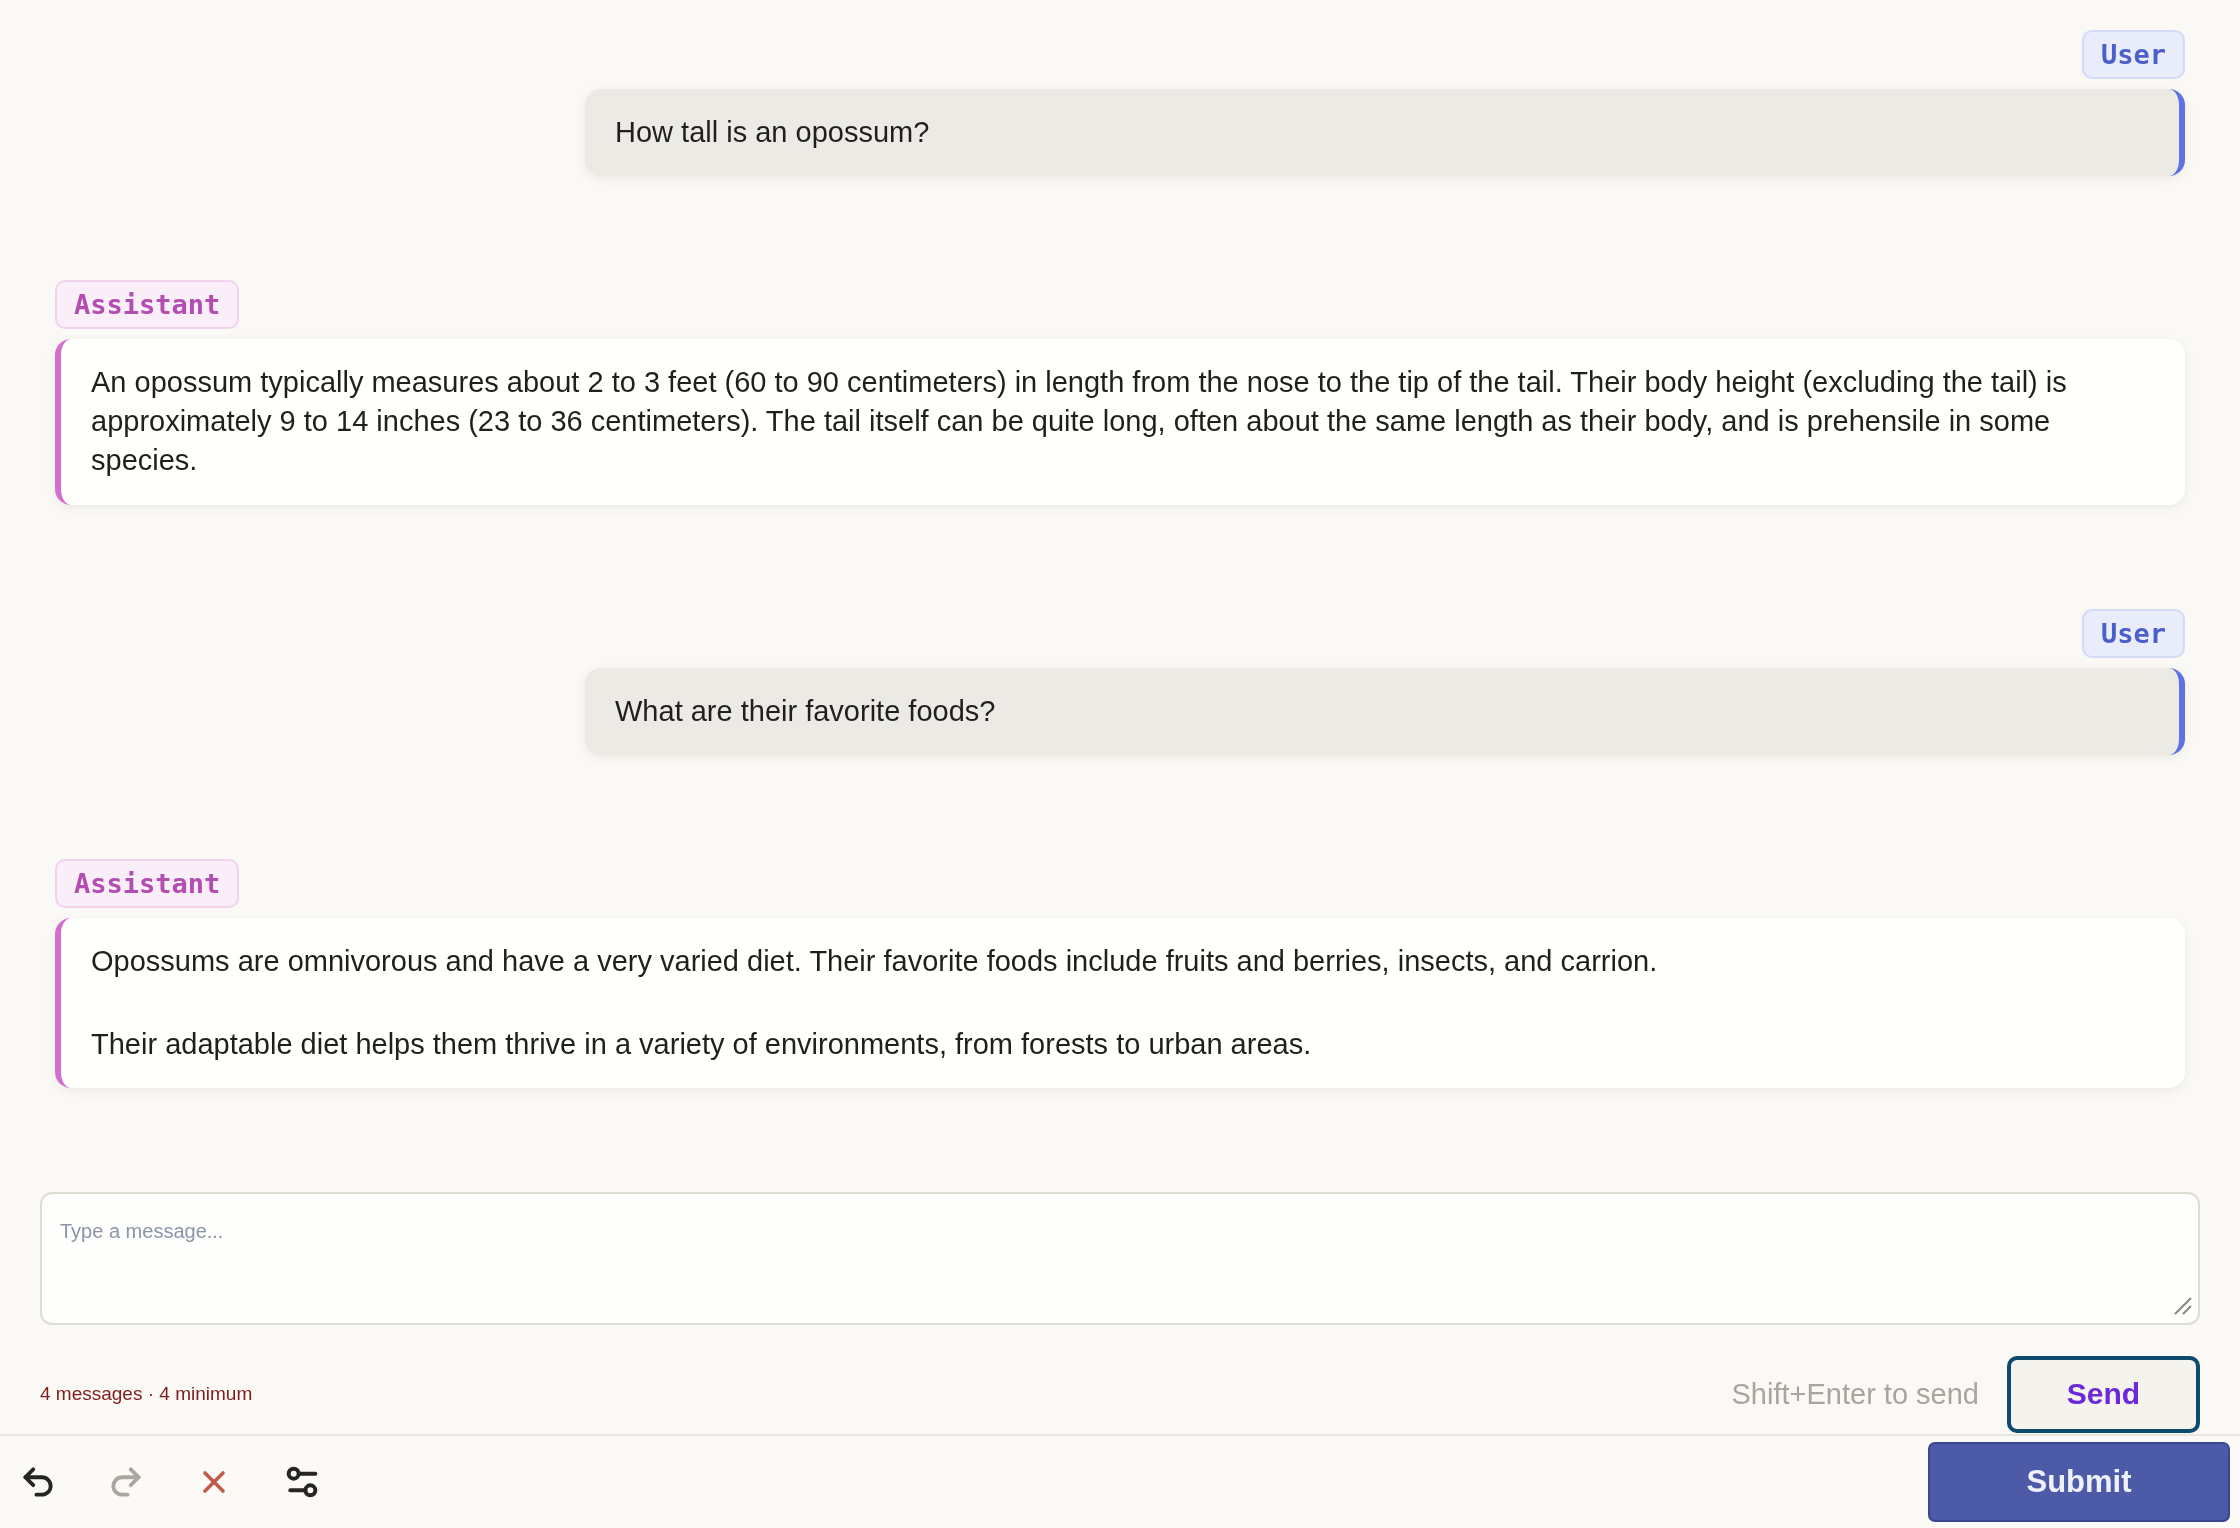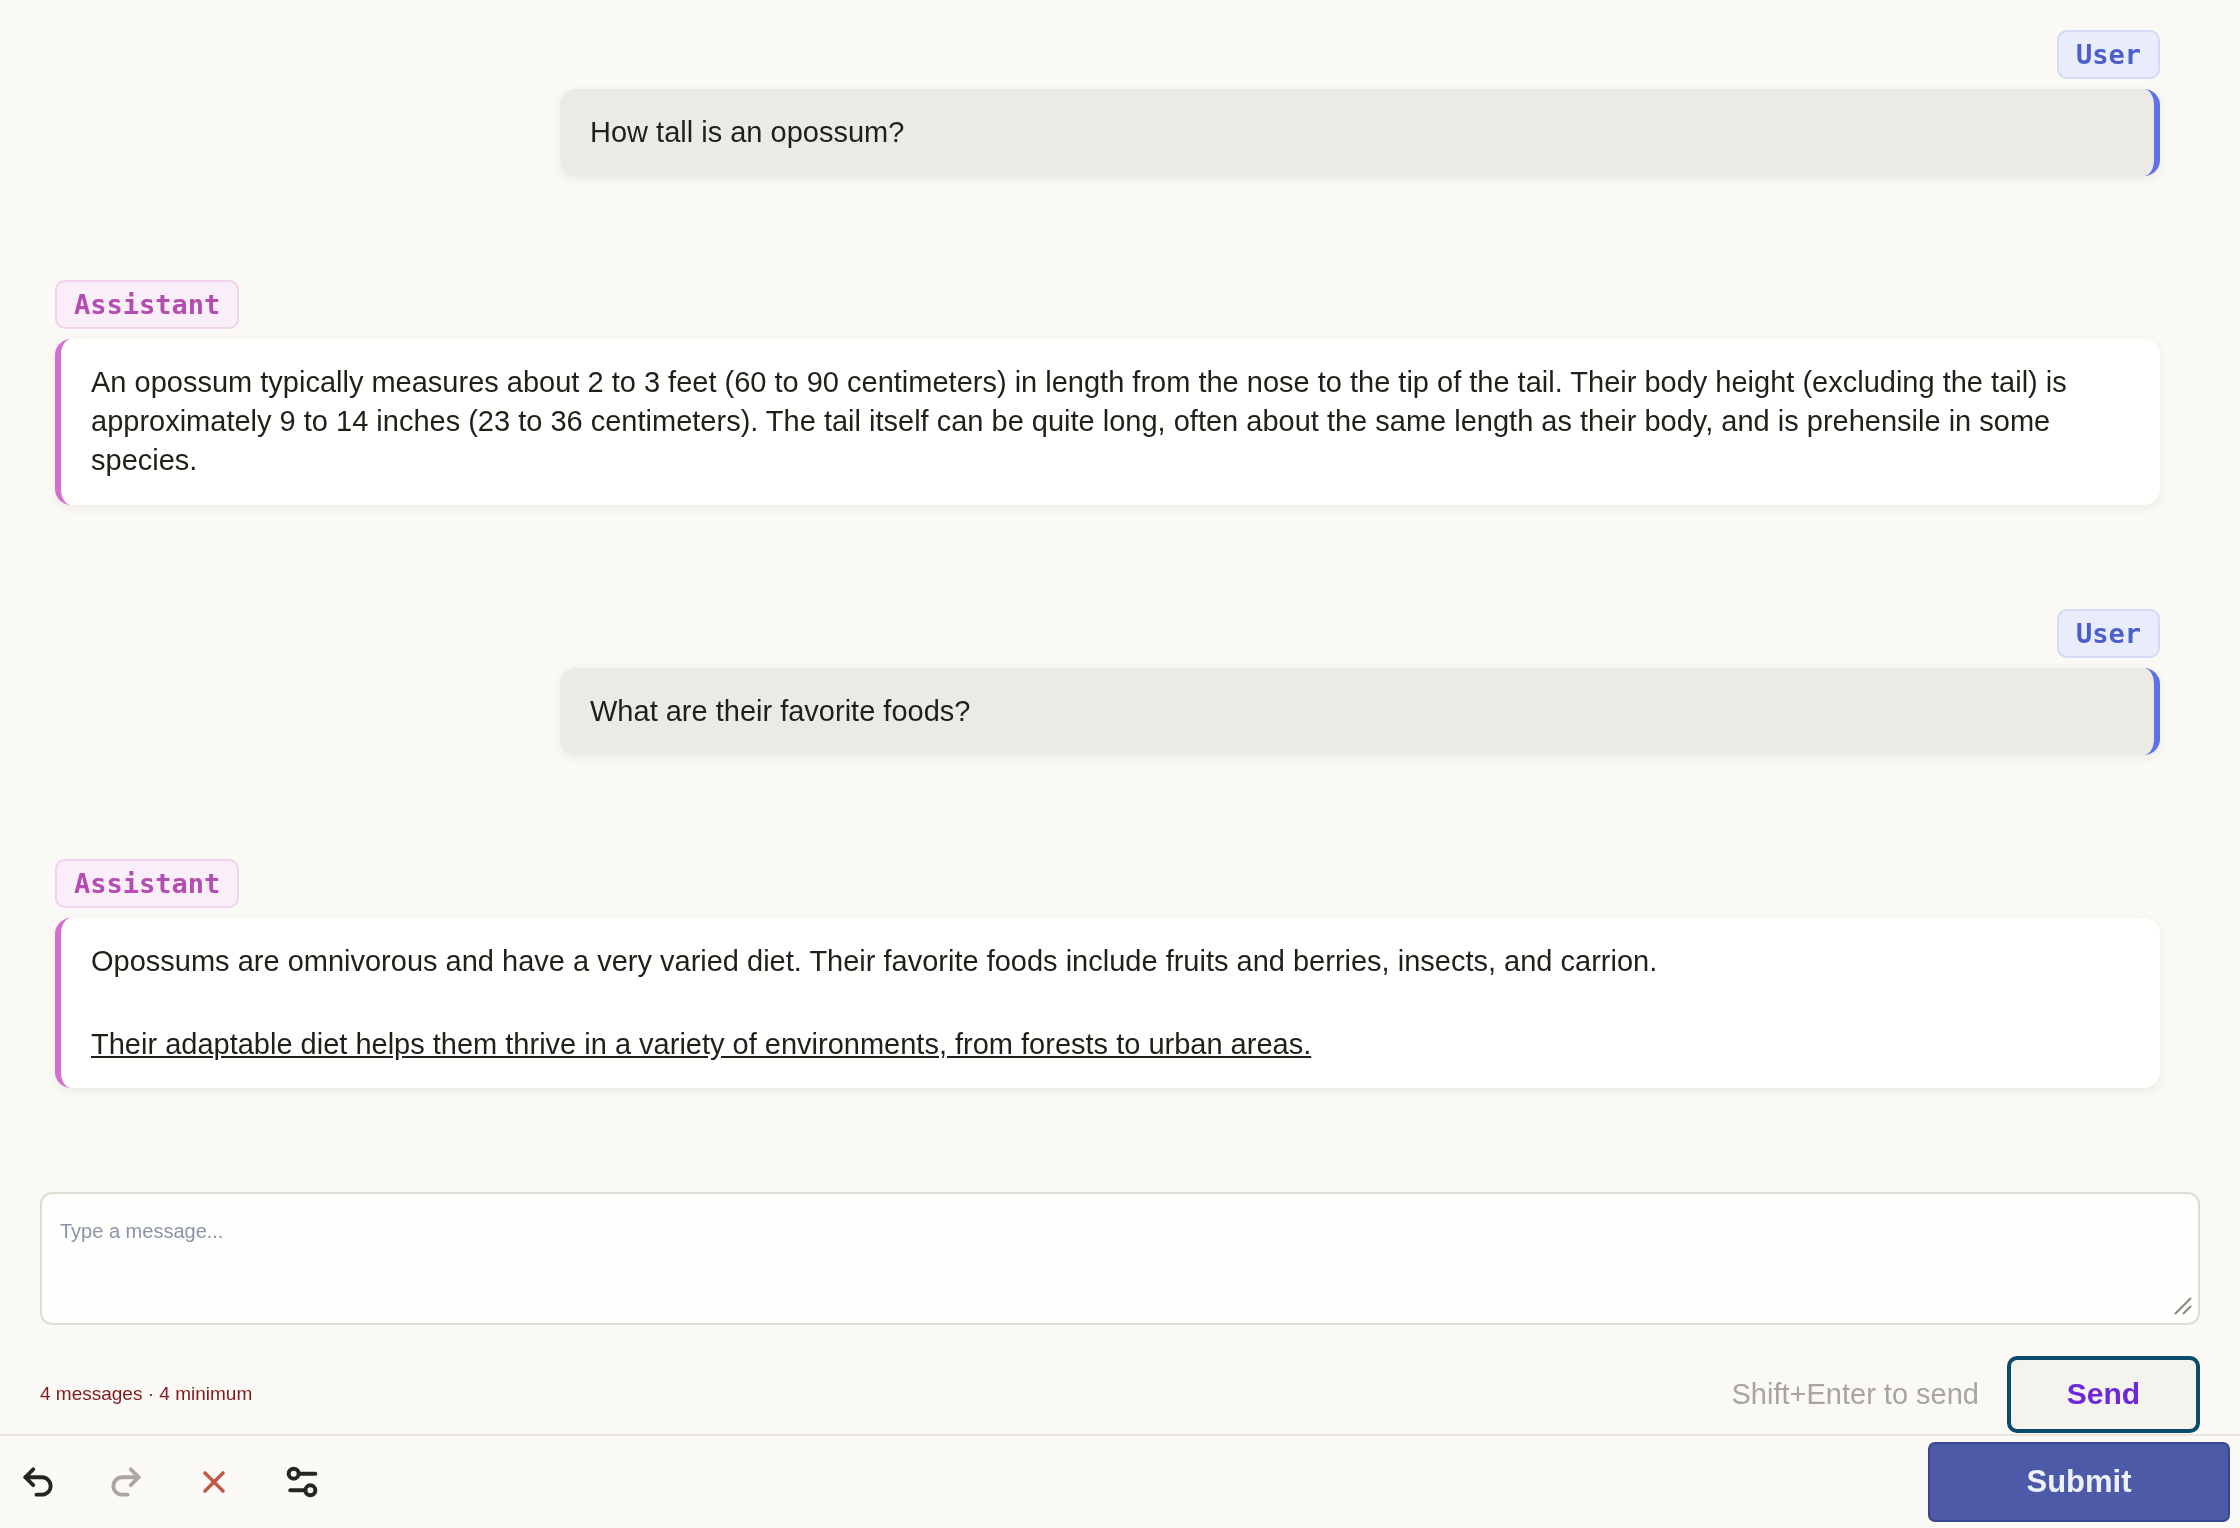--- a/index.html
+++ b/index.html
@@ -3,21 +3,21 @@
 <meta charset="utf-8">
 <style>
   html,body { margin:0; padding:0; }
   body {
     width:2240px; height:1528px; overflow:hidden; position:relative;
     background:#FAF9F5; color:#201F1B;
     font-family:"Liberation Sans","DejaVu Sans",sans-serif;
   }
 
   
-  .messages { padding:30px 80px 0 55px; }
+  .messages { padding:30px 55px 0 55px; }
   .group { display:flex; flex-direction:column; margin-bottom:104px; }
   .group.user { align-items:flex-end; }
   .group.assistant { align-items:flex-start; }
 
   .badge {
     font-family:"DejaVu Sans Mono","Liberation Mono",monospace;
     font-weight:bold; font-size:27px; line-height:1;
     padding:9px 17px; border-radius:10px; border:2px solid;
     margin-bottom:10px;
   }
@@ -31,21 +31,21 @@
   }
   .user .bubble {
     width:1600px; background:#ECEAE5; color:#201F1B;
     border-right:6px solid #5E72E4;
   }
   .assistant .bubble {
     width:100%; background:#FFFFFE;
     border-left:6px solid #D46FD0;
   }
   .bubble p { margin:0; }
-  .bubble p + p { margin-top:44px;text-decoration:underline; }
+  .bubble p + p { margin-top:44px; }
 
   
   .composer { padding:0 40px; }
   .textarea-wrap { position:relative; }
   .composer textarea {
     display:block; width:100%; height:133px; box-sizing:border-box;
     border:2px solid #DFDCD3; border-radius:12px; background:#FEFEFC;
     padding:24px 18px; font-size:20px; line-height:1.3;
     font-family:"Liberation Sans","DejaVu Sans",sans-serif;
     color:#201F1B; resize:none; outline:none;

